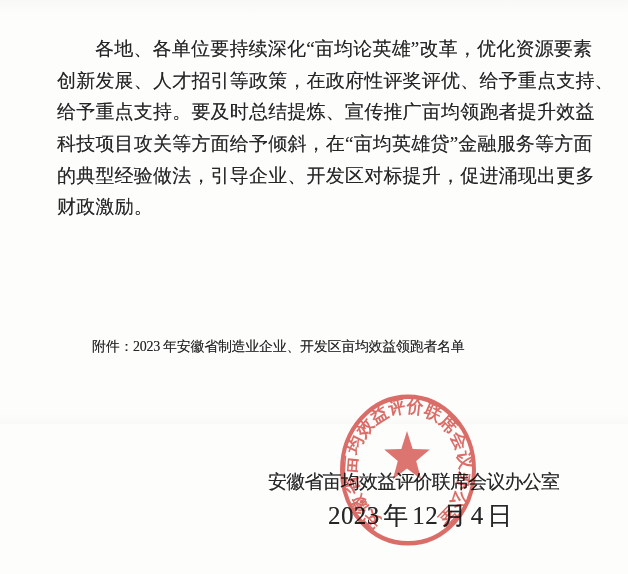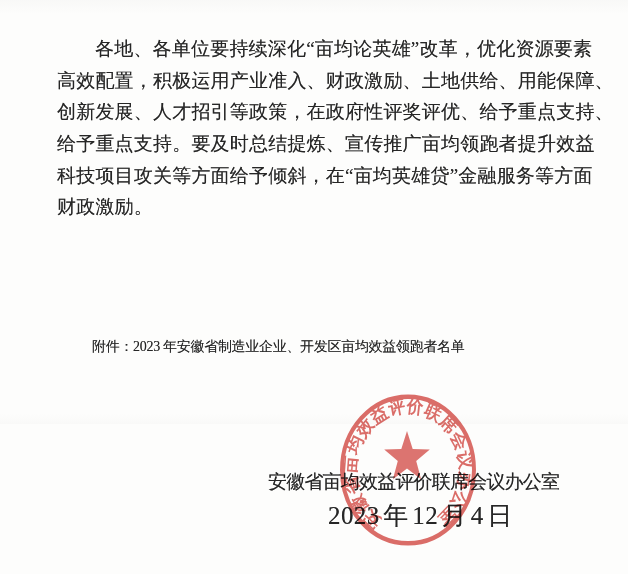--- a/index.html
+++ b/index.html
@@ -94,24 +94,24 @@
     fill: #d6544f;
   }
 </style>
 </head>
 <body>
 
 <div class="page">
 
   <div class="para">
     <div class="pline first">各地、各单位要持续深化“亩均论英雄”改革，优化资源要素</div>
-    <div class="pline">高效配置，积极运用产业准入、财政激励、土地供给、用能保障、</div>
     <div class="pline">创新发展、人才招引等政策，在政府性评奖评优、给予重点支持、</div>
     <div class="pline">给予重点支持。要及时总结提炼、宣传推广亩均领跑者提升效益</div>
     <div class="pline">科技项目攻关等方面给予倾斜，在“亩均英雄贷”金融服务等方面</div>
+    <div class="pline">的典型经验做法，引导企业、开发区对标提升，促进涌现出更多</div>
     <div class="pline last">财政激励。</div>
   </div>
 
   <div class="attachment">附件：2023 年安徽省制造业企业、开发区亩均效益领跑者名单</div>
 
   <div class="signature">安徽省亩均效益评价联席会议办公室</div>
 
   <div class="sigdate">2023 年 12 月 4 日</div>
 
   <svg class="seal" viewBox="0 0 144 144" preserveAspectRatio="none" aria-hidden="true">

